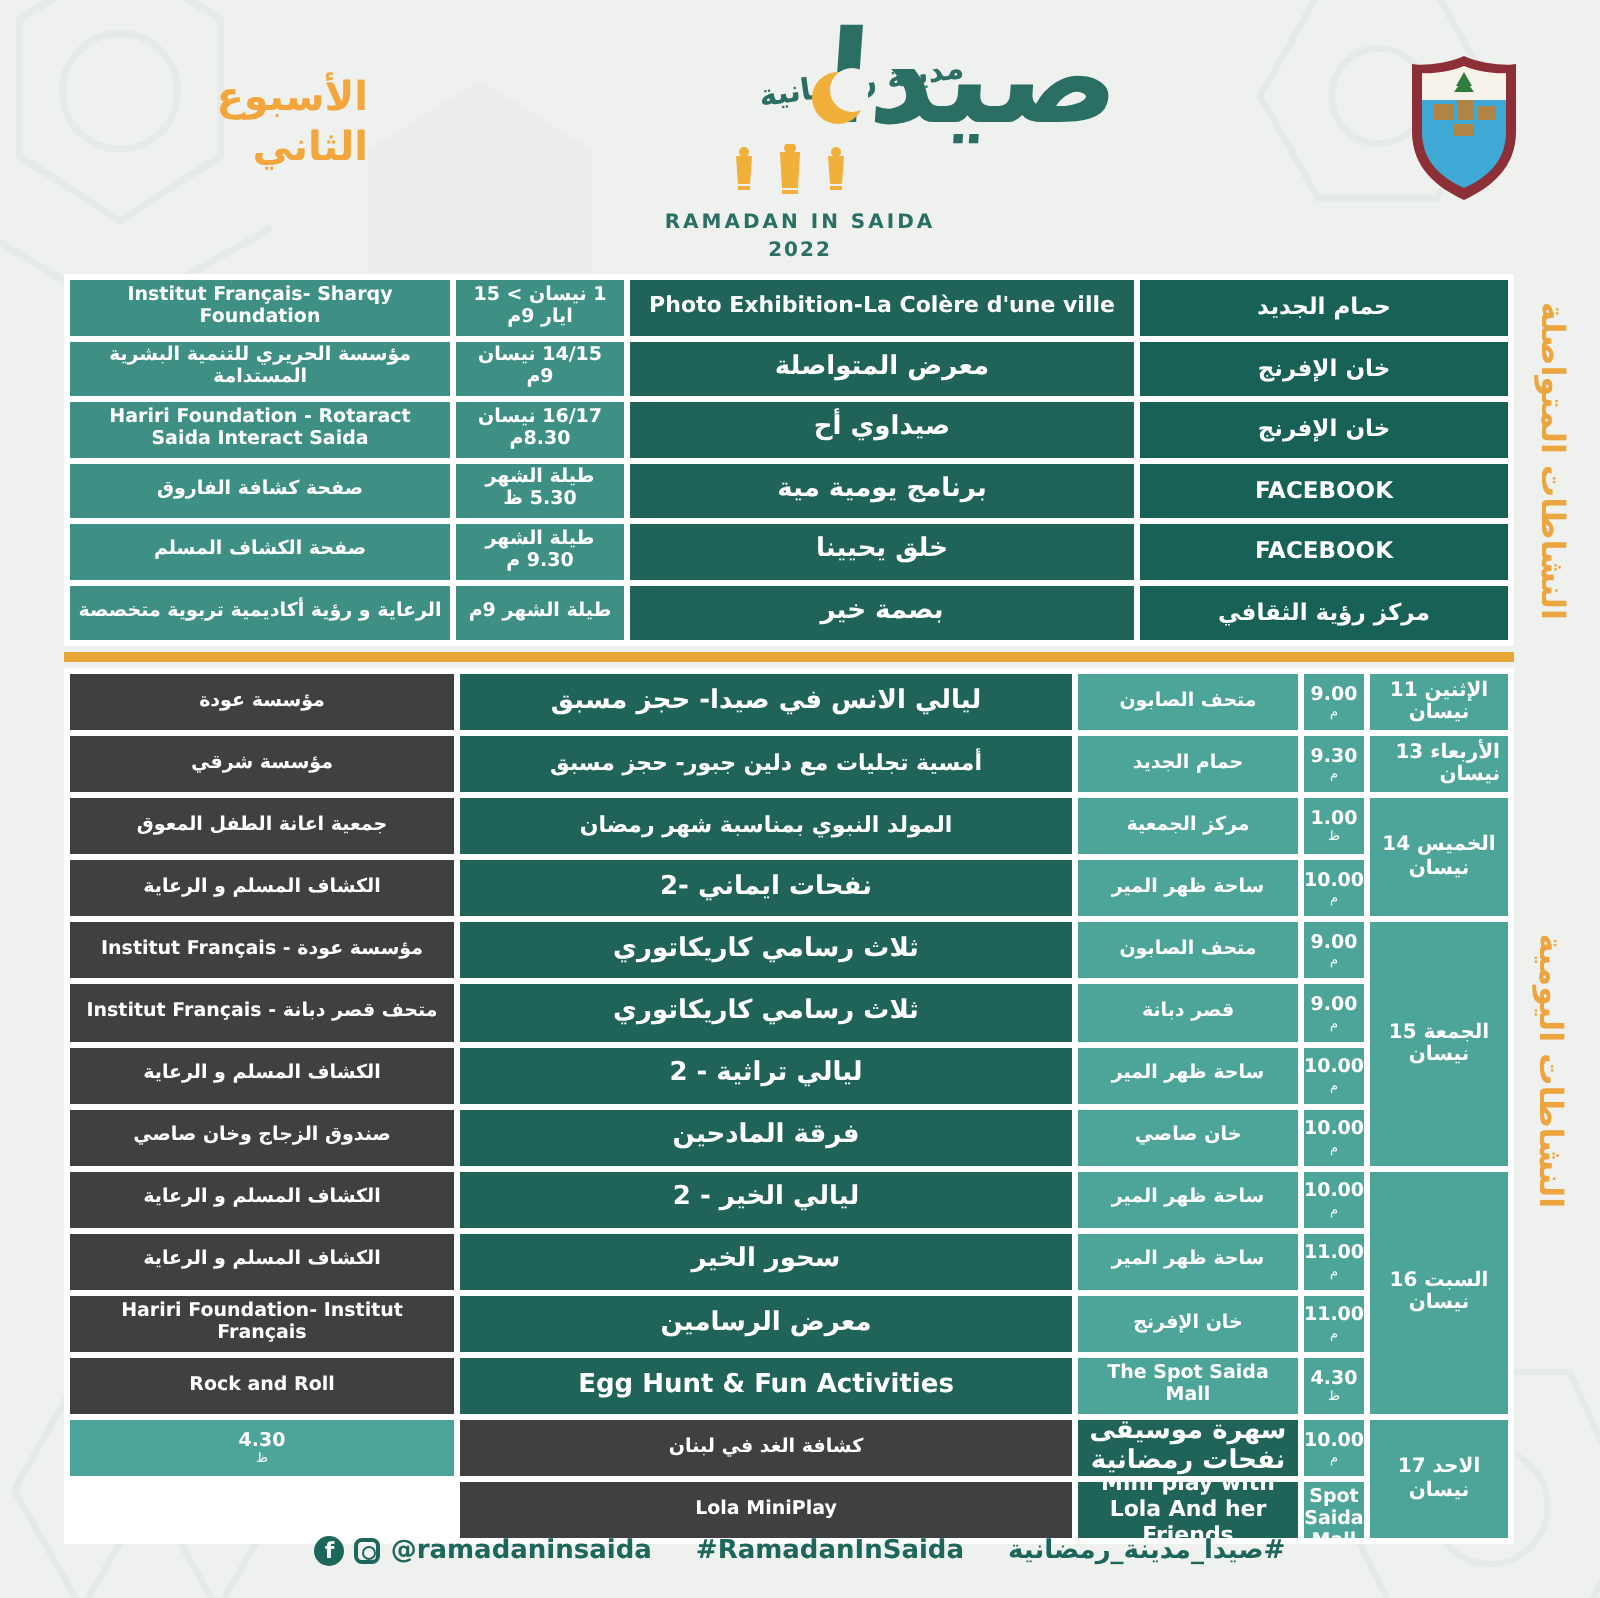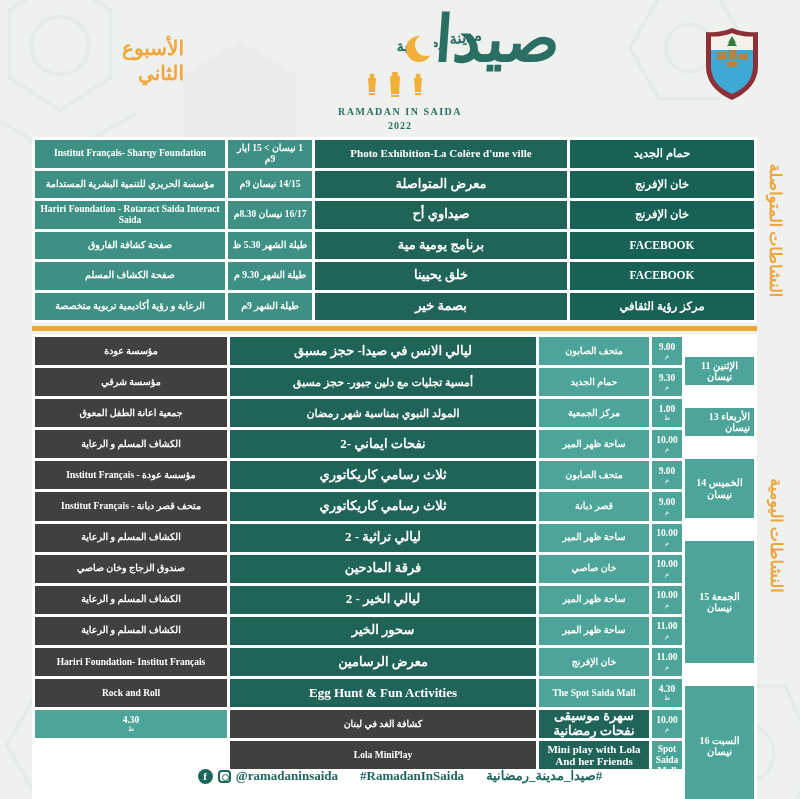--- a/index.html
+++ b/index.html
@@ -1,17 +1,17 @@
 <!DOCTYPE html>
 <html lang="ar"><head>
 <meta charset="utf-8">
 <style>
   html,body{margin:0;padding:0;}
   body{font-family:"DejaVu Sans","Liberation Sans",sans-serif;}
-  .poster{position:relative;width:800px;height:799px;background:#eef1ee;overflow:hidden;font-family:Liberation Serif, serif;}
+  .poster{position:relative;width:800px;height:799px;background:#eef1ee;overflow:hidden;}
 
   
   .deco{position:absolute;opacity:.45;pointer-events:none;}
 
   
   .week-badge{position:absolute;left:84px;top:36px;width:100px;color:#f2a63c;
     font-size:20px;font-weight:bold;line-height:1.25;text-align:right;direction:rtl;}
   .logo{position:absolute;left:300px;top:6px;width:270px;height:128px;text-align:center;color:#2b6f64;}
   .logo-main{position:absolute;right:10px;top:2px;font-size:64px;font-weight:bold;
     color:#2b6f64;direction:rtl;line-height:1;transform:skewX(-4deg);}
@@ -41,21 +41,21 @@
   .c-mid{background:#3f9084;}
   .c-org{background:#404040;}
   .c-light{background:#4da498;}
 
   .f-event{font-size:13px;font-weight:bold;}
   .f-event-sm{font-size:11px;font-weight:bold;}
   .f-venue-top{font-size:11.5px;font-weight:bold;}
   .f-time-top{font-size:9.5px;font-weight:bold;}
   .f-org{font-size:9.5px;font-weight:bold;}
   .f-venue{font-size:9.5px;font-weight:bold;}
-  .f-day{font-size:10px;font-weight:bold;margin-top:20px;}
+  .f-day{font-size:10px;font-weight:bold;}
   .t-num{font-size:9.5px;font-weight:bold;display:block;line-height:1;}
   .t-unit{font-size:6.5px;display:block;line-height:1;margin-top:1px;}
   .timecell{flex-direction:column;padding:0 1px;}
 
   
   .side-label{position:absolute;width:40px;display:flex;align-items:center;justify-content:center;
     pointer-events:none;}
   .side-label span{white-space:nowrap;transform:rotate(90deg);color:#eca53f;
     font-size:16px;font-weight:bold;direction:rtl;}
   #side-cont{left:756px;top:137px;height:186px;}

